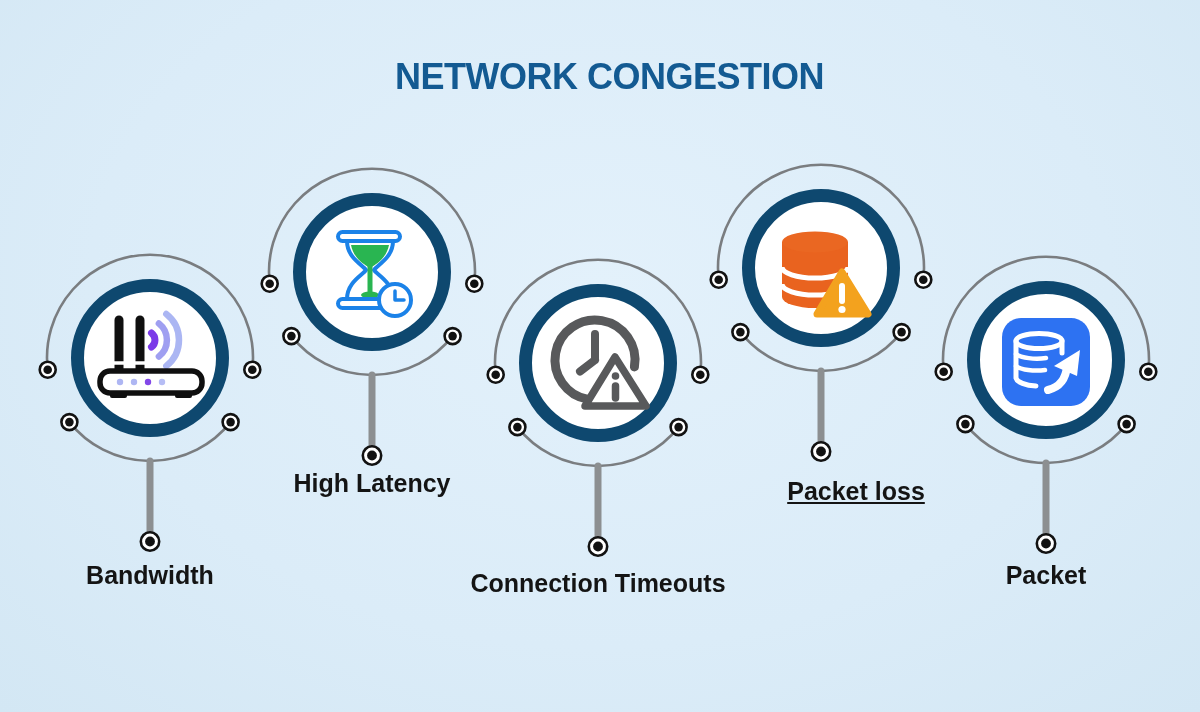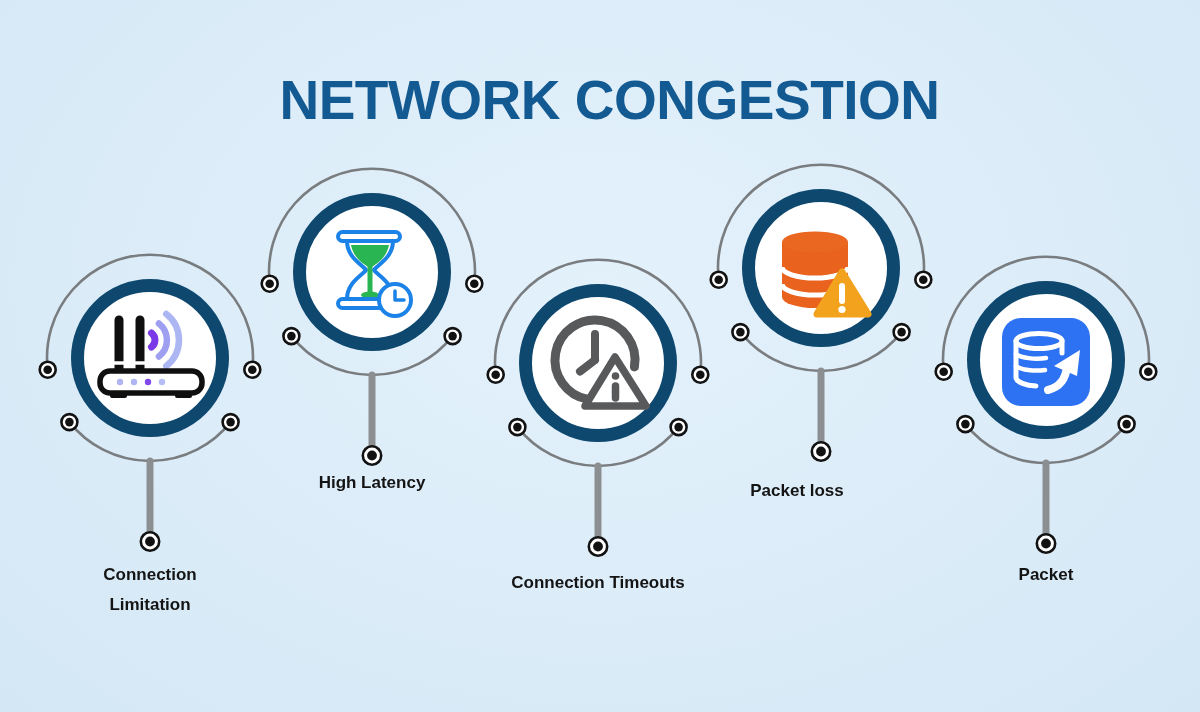--- a/index.html
+++ b/index.html
@@ -4,37 +4,37 @@
 <style>
   html,body{margin:0;padding:0;}
   #stage{
     position:relative;
     width:1200px;height:712px;
     overflow:hidden;
     background:radial-gradient(ellipse at 50% 40%, #e3f1fb 0%, #dbecf8 60%, #d3e7f4 100%);
     font-family:"Liberation Sans", sans-serif;
   }
   .title{
-    position:absolute;left:0;right:0;top:68px;
+    position:absolute;left:0;right:0;top:56px;
     text-align:center;
-    font-size:55px;font-weight:700;letter-spacing:-0.5px;
+    font-size:36px;font-weight:700;letter-spacing:-0.5px;
     color:#135a92;
     padding-left:19px;
   }
   .unit{position:absolute;width:260px;height:340px;pointer-events:none;}
   .unit svg{display:block;width:260px;height:340px;}
   .arc{fill:none;stroke:#7a7d80;stroke-width:2.6;}
   .stem{stroke:#8c8f91;stroke-width:7;stroke-linecap:round;}
   .dot-outer{fill:#ffffff;stroke:#121212;stroke-width:2.6;}
   .dot-inner{fill:#121212;}
   .ring{fill:#ffffff;stroke:#0e486f;stroke-width:13;}
   .label{
     position:absolute;width:300px;
     text-align:center;
-    font-size:17px;line-height:30px;font-weight:700;
+    font-size:25px;line-height:30px;font-weight:700;
     color:#141414;
   }
 </style>
 </head>
 <body>
 
 <div id="stage">
 
   <div class="title">NETWORK CONGESTION</div>
 
@@ -79,22 +79,21 @@
         <rect x="25" y="30" width="17" height="10" rx="2" fill="#0f0f0f"></rect>
         <rect x="-50" y="13" width="102" height="22" rx="10" fill="#ffffff" stroke="#0f0f0f" stroke-width="5.5"></rect>
         <circle cx="-30" cy="24" r="3.2" fill="#aeb6f3"></circle>
         <circle cx="-16" cy="24" r="3.2" fill="#aeb6f3"></circle>
         <circle cx="-2" cy="24" r="3.2" fill="#8247e8"></circle>
         <circle cx="12" cy="24" r="3.2" fill="#b6bdf5"></circle>
       </g>
     </svg>
   </div>
   <div class="label" style="left:0px;top:560px;">
-    <span style="display:block">Connection</span>
-    <span style="display:block">Limitation</span>
+    <span style="display:block">Bandwidth</span>
   </div>
 
   <div class="unit" style="left:242px;top:142px;">
     <svg viewBox="-130 -130 260 340">
       <g>
         <path class="arc" d="M -102.3 11.7 A 103 103 0 1 1 102.3 11.7"></path>
         <path class="arc" d="M -80.6 64.1 A 103 103 0 0 0 80.6 64.1"></path>
       </g>
       <line class="stem" x1="0" y1="103" x2="0" y2="172"></line>
       <g>
@@ -213,21 +212,21 @@
         <path d="M -39 -26 L -39 29 A 33 11 0 0 0 27 29 L 27 -26 Z" fill="#e9631f"></path>
         <ellipse cx="-6" cy="-26" rx="33" ry="10.5" fill="#ea6722"></ellipse>
         <path d="M -39 -1 A 33 11 0 0 0 27 -1" stroke="#ffffff" stroke-width="5" fill="none"></path>
         <path d="M -39 16 A 33 11 0 0 0 27 16" stroke="#ffffff" stroke-width="5" fill="none"></path>
         <path d="M 21 4 L 47 46 L -4 46 Z" fill="#f3a21e" stroke="#f3a21e" stroke-width="7" stroke-linejoin="round"></path>
         <line x1="21" y1="18" x2="21" y2="33" stroke="#ffffff" stroke-width="6" stroke-linecap="round"></line>
         <circle cx="21" cy="41.5" r="3.6" fill="#ffffff"></circle>
       </g>
     </svg>
   </div>
-  <div class="label" style="left:647px;top:476px;">
+  <div class="label" style="left:706px;top:476px;text-decoration:underline;">
     <span style="display:block">Packet loss</span>
   </div>
 
   <div class="unit" style="left:916px;top:230px;">
     <svg viewBox="-130 -130 260 340">
       <g>
         <path class="arc" d="M -102.3 11.7 A 103 103 0 1 1 102.3 11.7"></path>
         <path class="arc" d="M -80.6 64.1 A 103 103 0 0 0 80.6 64.1"></path>
       </g>
       <line class="stem" x1="0" y1="103" x2="0" y2="172"></line>

